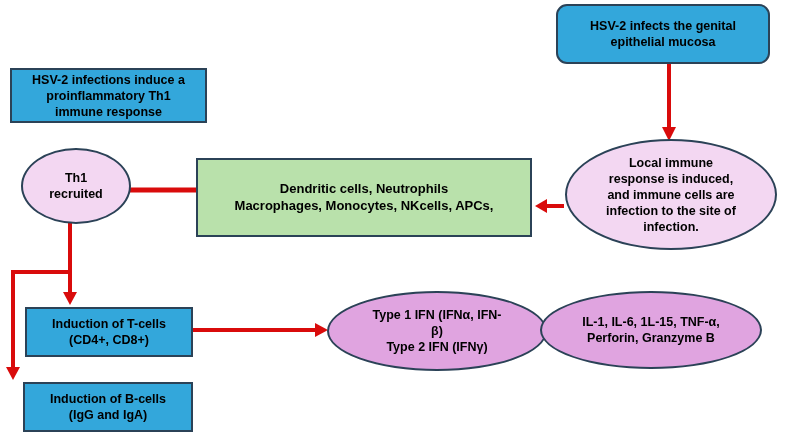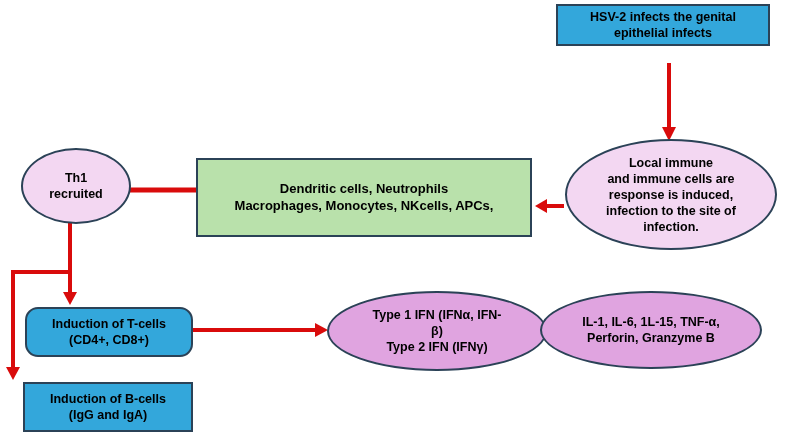--- a/index.html
+++ b/index.html
@@ -58,45 +58,50 @@
       <polyline class="arrow" points="70,272 13,272 13,369"></polyline>
       <polygon class="arrow-head" points="6,367 20,367 13,380"></polygon>
     </g>
 
     <g>
       <line class="arrow" x1="193" y1="330" x2="317" y2="330"></line>
       <polygon class="arrow-head" points="315,323 315,337 328,330"></polygon>
     </g>
   </svg>
 
-  <div class="node box blue" style="left:556px;top:4px;width:214px;height:42px;">
+  <div class="node box blue" style="left:556px;top:4px;width:214px;height:60px;border-radius:11px;">
     <div class="ln">HSV-2 infects the genital</div>
-    <div class="ln">epithelial infects</div>
+    <div class="ln">epithelial mucosa</div>
   </div>
 
+  <div class="node box blue" style="left:10px;top:68px;width:197px;height:55px;">
+    <div class="ln">HSV-2 infections induce a</div>
+    <div class="ln">proinflammatory Th1</div>
+    <div class="ln">immune response</div>
+  </div>
 
   <div class="node ellipse pink-light" style="left:21px;top:148px;width:110px;height:76px;">
     <div class="ln">Th1</div>
     <div class="ln">recruited</div>
   </div>
 
   <div class="node box green" style="left:196px;top:158px;width:336px;height:79px;">
     <div class="ln">Dendritic cells, Neutrophils</div>
     <div class="ln">Macrophages, Monocytes, NKcells, APCs,</div>
   </div>
 
   <div class="node ellipse pink-light" style="left:565px;top:139px;width:212px;height:111px;justify-content:center;">
     <div class="ln">Local immune</div>
+    <div class="ln">response is induced,</div>
     <div class="ln">and immune cells are</div>
-    <div class="ln">response is induced,</div>
     <div class="ln">infection to the site of</div>
     <div class="ln">infection.</div>
   </div>
 
-  <div class="node box blue" style="left:25px;top:307px;width:168px;height:50px;border-radius:13px;">
+  <div class="node box blue" style="left:25px;top:307px;width:168px;height:50px;">
     <div class="ln">Induction of T-cells</div>
     <div class="ln">(CD4+, CD8+)</div>
   </div>
 
   <div class="node box blue" style="left:23px;top:382px;width:170px;height:50px;">
     <div class="ln">Induction of B-cells</div>
     <div class="ln">(IgG and IgA)</div>
   </div>
 
   <div class="node ellipse pink-dark" style="left:327px;top:291px;width:220px;height:80px;">

